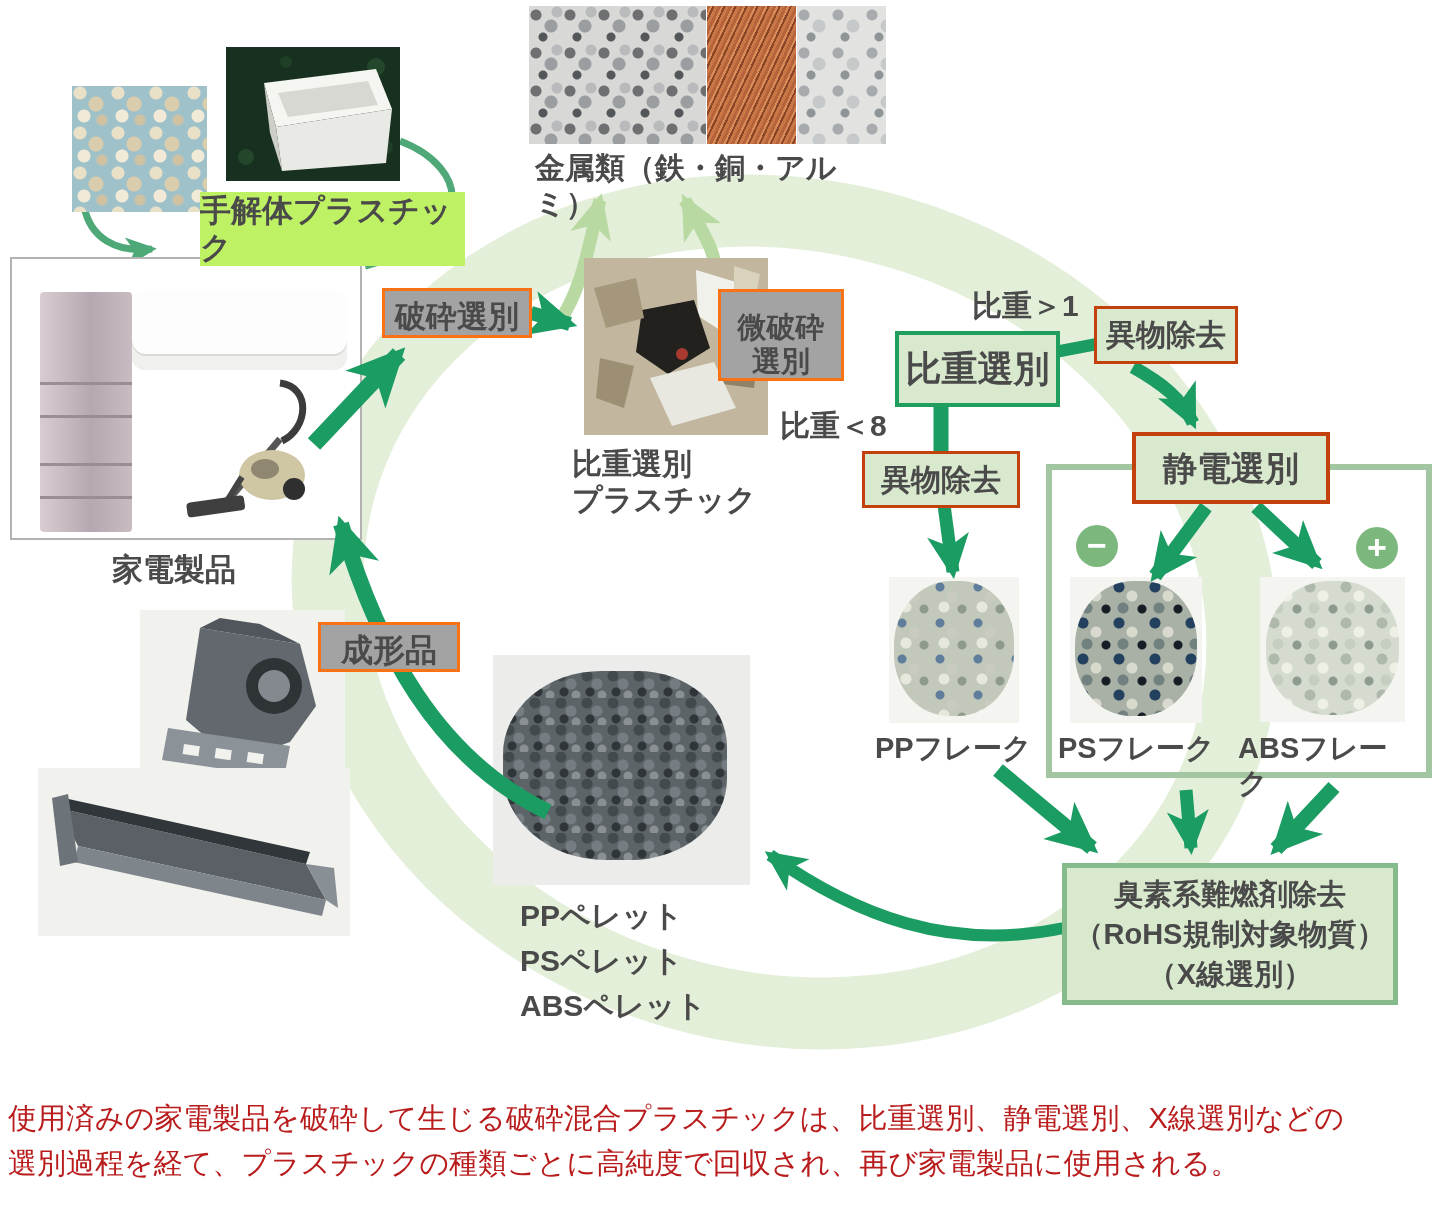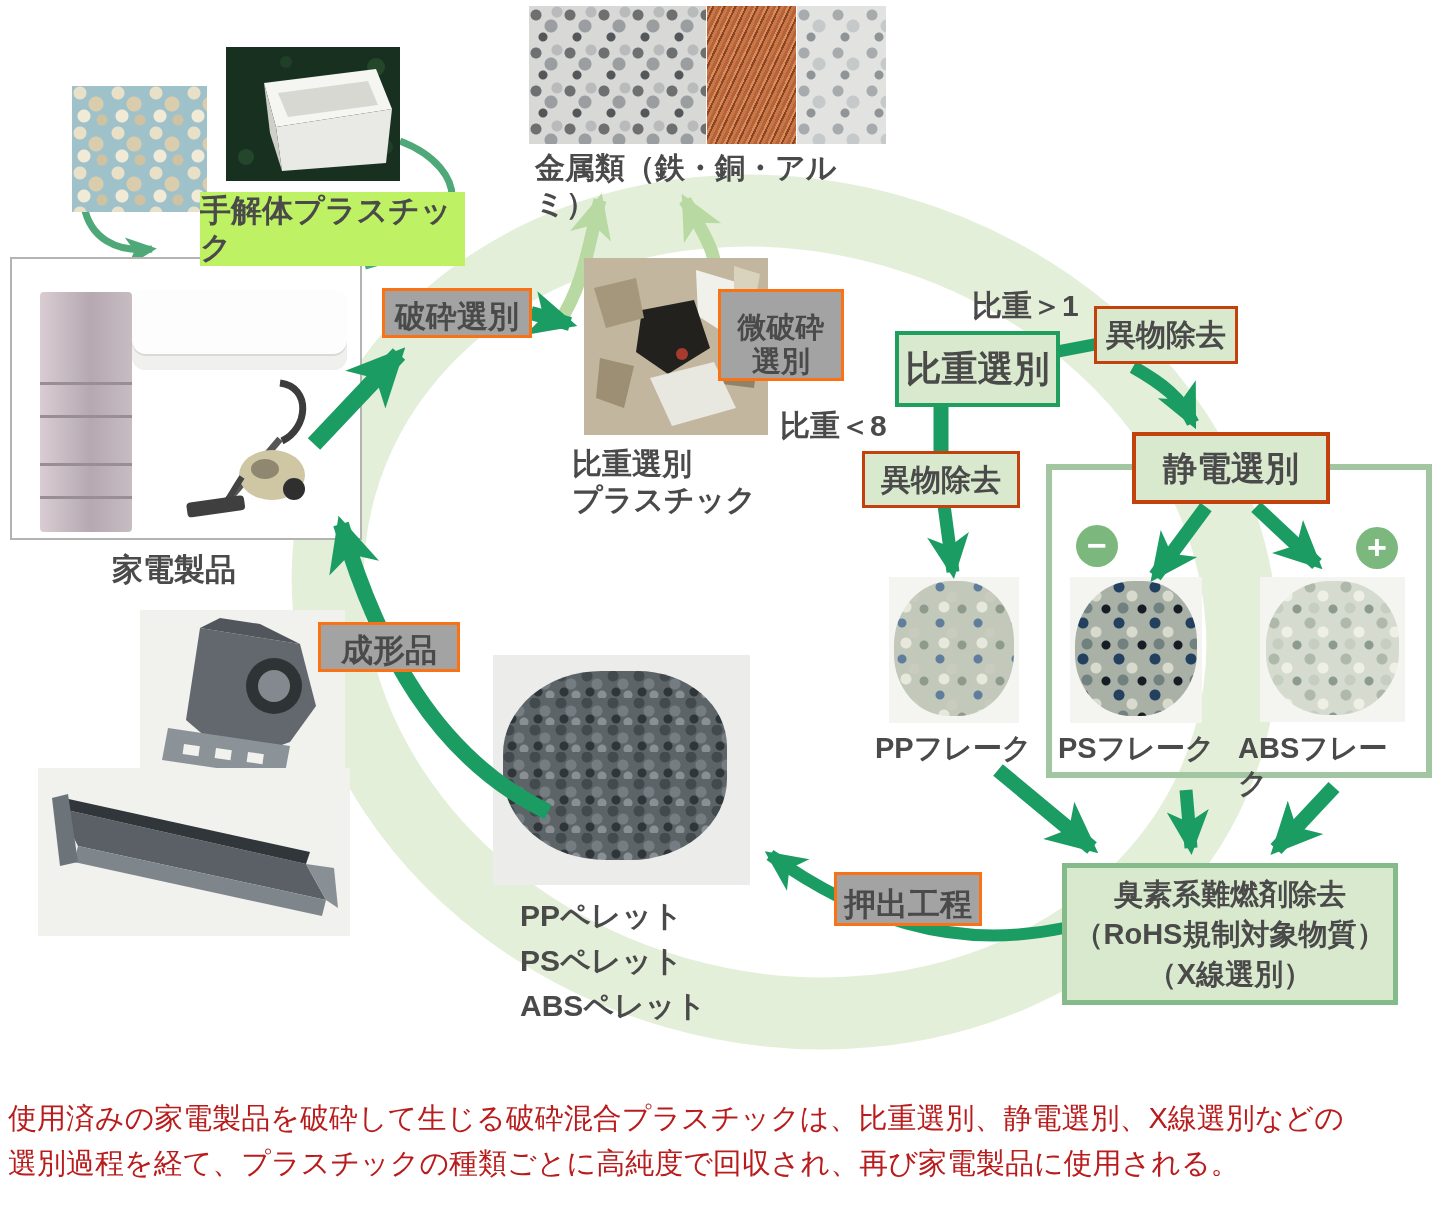--- a/index.html
+++ b/index.html
@@ -260,23 +260,20 @@
   <div class="lbl" style="left:1238px;top:731px;width:170px;font-size:29px;z-index:5">ABSフレーク</div>
 
   <div class="fbox" style="left:1062px;top:863px;width:336px;height:142px;font-size:29px;border:5px solid #85bb8b;line-height:1.38;z-index:5">
     <span>
       <span>臭素系難燃剤除去</span><br>
       <span>（RoHS規制対象物質）</span><br>
       <span>（X線選別）</span>
     </span>
   </div>
 
-  <div class="gbox" style="left:834px;top:872px;width:148px;height:54px;font-size:32px;z-index:5">
-    <span>押出工程</span>
-  </div>
 
   <div class="lbl" style="left:520px;top:893px;width:240px;font-size:30px;line-height:45px;z-index:5">
     <span>PPペレット</span><br>
     <span>PSペレット</span><br>
     <span>ABSペレット</span>
   </div>
 
   <div class="gbox" style="left:318px;top:622px;width:142px;height:50px;font-size:32px;z-index:5">
     <span>成形品</span>
   </div>

